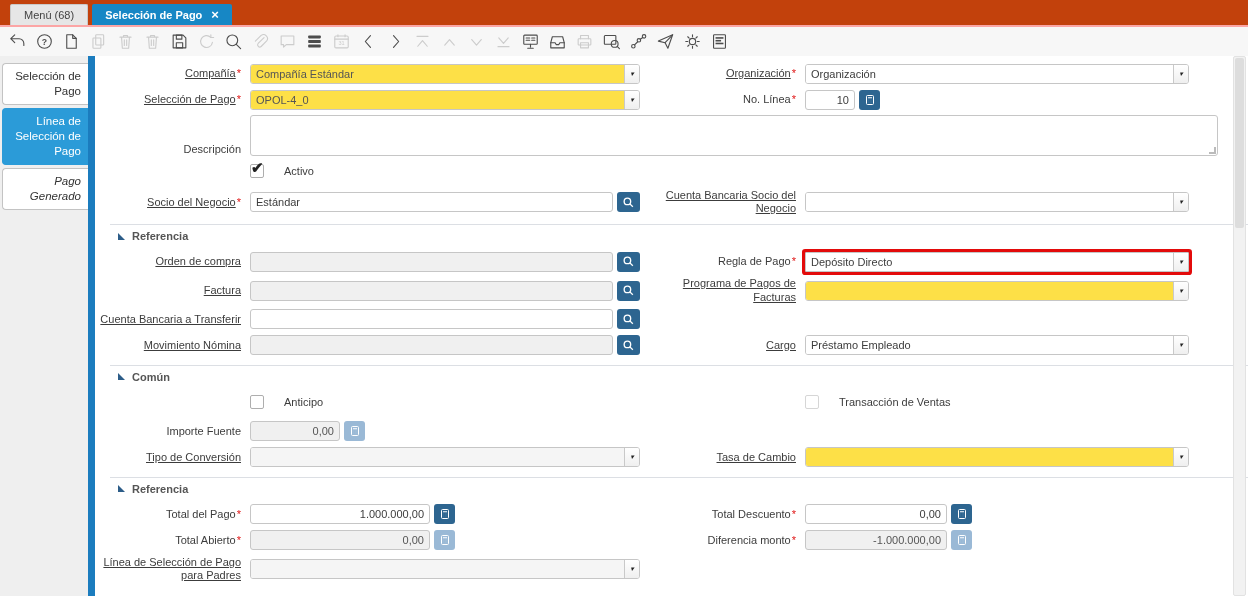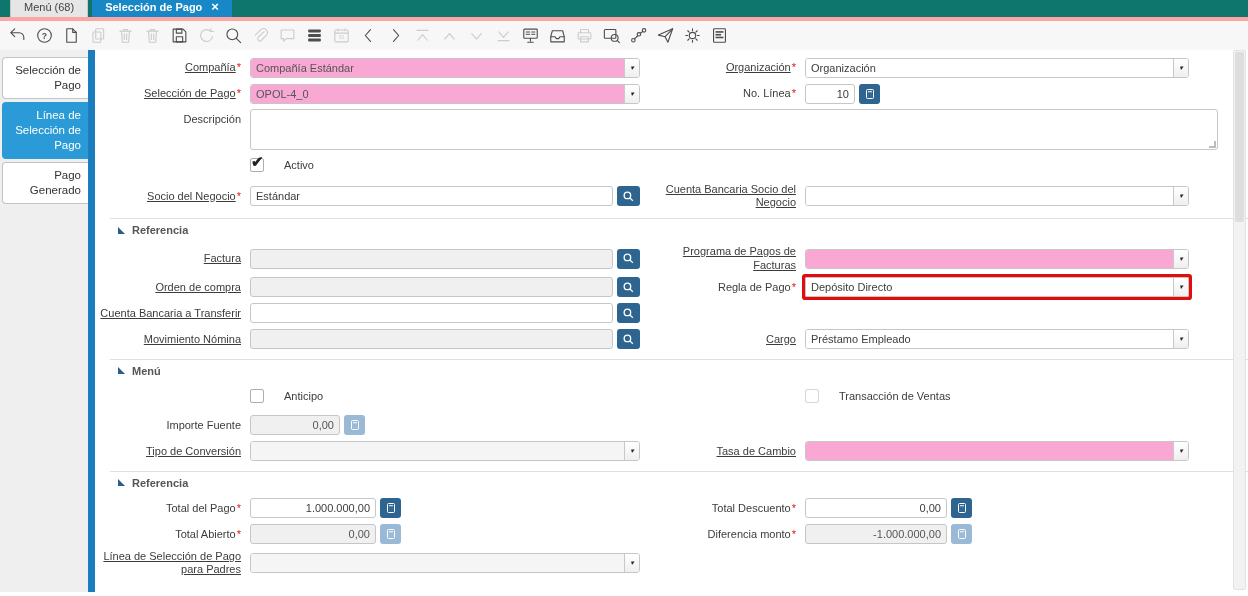--- a/index.html
+++ b/index.html
@@ -1,65 +1,65 @@
 <!DOCTYPE html>
 <html><head>
 <meta charset="utf-8">
 <style>
   *{box-sizing:border-box;margin:0;padding:0}
   html,body{width:1248px;height:596px;overflow:hidden}
   body{font-family:"Liberation Sans",sans-serif;background:#fff;color:#3c3c3c;font-size:11px;position:relative}
 
   
-  .tabbar{height:21px;background:#0f766e;display:flex;align-items:flex-end;border-bottom:4px solid #fca5a5}
+  .tabbar{height:27px;background:#c2410c;display:flex;align-items:flex-end;border-bottom:2px solid #fca5a5}
   .tab{height:21px;display:flex;align-items:center;padding:0 13px;font-size:11px;border-radius:2px 2px 0 0;white-space:nowrap}
   .tab.menu{background:#e6e6e6;border:1px solid #c9c9c9;border-bottom:none;color:#444;margin-left:10px}
   .tab.active{background:#1787c5;color:#fff;font-weight:bold;gap:9px;margin-left:4px}
   .tab .close{font-size:13px;font-weight:bold;line-height:1;cursor:pointer}
 
   
   .toolbar{height:29px;background:#f7f7f7;display:flex;align-items:center;padding-left:7px;gap:7px}
   .tbi{width:20px;height:20px;display:flex;align-items:center;justify-content:center}
   .tbi svg{width:19px;height:19px;fill:none;stroke:#4d4d4d;stroke-width:1.4;stroke-linecap:round;stroke-linejoin:round}
   .tbi svg .f{fill:#4d4d4d;stroke:none}
   .tbi.off svg{stroke:#cccccc}
   .tbi.off svg .f{fill:#cccccc}
 
   
   .main{display:flex;height:542px;position:relative;background:#fff}
   .sidebar{width:88px;background:#efefef;padding-top:5px;flex:none}
   .sbtab{background:#fff;border:1px solid #c3c3c3;border-right:none;border-radius:4px 0 0 4px;margin:2px 0 3px 2px;display:flex;align-items:center;justify-content:flex-end;text-align:right;padding:5px 7px;font-size:11.5px;color:#333;line-height:1.3;min-height:38px}
   .sbtab.active{background:#2b9bd8;border-color:#2b9bd8;color:#fff;min-height:54px}
-  .sbtab.italic{}
+  .sbtab.italic{font-style:italic}
   .strip{width:7px;background:#1b7cbe;flex:none}
   .content{flex:1;padding:7px 0 0 0;position:relative}
 
   
   .row{display:flex;align-items:center;margin-bottom:5px;min-height:21px}
   .lc{width:155px;flex:none;text-align:right;padding-right:9px;line-height:1.2}
   .lf{width:390px;flex:none;display:flex;align-items:center}
   .rc{width:165px;flex:none;text-align:right;padding-right:9px;line-height:1.2}
   .rf{width:384px;flex:none;display:flex;align-items:center}
   .flabel{color:#3c3c3c}
   .flabel.u{text-decoration:underline}
   .req{color:#e01515;margin-left:1px}
 
   
   .combo{display:flex;align-items:stretch;border:1px solid #c6c6c6;border-radius:3px;height:20px;background:#fff;flex:1;overflow:hidden}
   .combo .val{flex:1;display:flex;align-items:center;padding:0 5px;white-space:nowrap;overflow:hidden;background:#fff}
-  .combo.ro .val{background:#f9a8d4;color:#555}
+  .combo.ro .val{background:#fde047;color:#555}
   .combo.lt .val{background:#f5f5f5}
   .combo .arrow{width:15px;border-left:1px solid #c9c9c9;background:linear-gradient(#ffffff,#efefef);display:flex;align-items:center;justify-content:center;font-size:7px;color:#222;flex:none}
   .redhl{box-shadow:0 0 0 3px #e30b0b;border-radius:1px}
 
   .txt{border:1px solid #c6c6c6;border-radius:3px;height:20px;background:#fff;display:flex;align-items:center;padding:0 5px;white-space:nowrap;overflow:hidden}
   .txt.grow{flex:1}
   .txt.ro{background:#f0f0f0;color:#555}
   .txt.num{justify-content:flex-end}
-  .w70{width:50px}.w90{width:90px}.w150{width:126px}.w142{width:142px}
+  .w70{width:50px}.w90{width:90px}.w150{width:180px}.w142{width:142px}
 
   .sbtn,.cbtn{width:23px;height:20px;border:none;border-radius:3px;background:#2d6590;display:flex;align-items:center;justify-content:center;margin-left:4px;flex:none;cursor:pointer}
   .cbtn{width:21px}
   .cbtn.off{background:#9ab9d6}
   .sbtn svg,.cbtn svg{display:block}
 
   .tarea{flex:1;margin-right:30px;height:41px;border:1px solid #c6c6c6;border-radius:3px;background:#fff;position:relative}
   .rsz{position:absolute;right:1px;bottom:1px;width:7px;height:7px;border-right:2px solid #bbb;border-bottom:2px solid #bbb}
 
   .cb{width:14px;height:14px;border:1px solid #aeaeae;border-radius:2px;background:#fff;position:relative;flex:none}
@@ -309,21 +309,21 @@
           </div>
           <button class="cbtn">
             <svg width="12" height="12" viewBox="0 0 24 24">
               <rect x="5" y="3" width="14" height="18" rx="2" stroke="#fff" fill="none" stroke-width="2"></rect>
               <path d="M8 7.5h8M8.5 12h.2M12 12h.2M15.5 12h.2M8.5 16h.2M12 16h.2M15.5 16h.2" stroke="#fff" fill="none" stroke-width="2"></path>
             </svg>
           </button>
         </div>
     </div>
 
-    <div class="row" style="align-items:flex-start;margin-bottom:4px">
+    <div class="row" style="align-items:flex-end;margin-bottom:4px">
       <div class="lc" style="padding-top:4px"><span class="flabel"><span>Descripción</span></span></div>
       <div class="tarea"><span></span><span class="rsz"></span></div>
     </div>
 
     <div class="row" style="margin-bottom:8px">
       <div class="lc"></div>
       <div class="lf">
           <span class="cb">
             <span class="mark">✔</span>
           </span>
@@ -354,60 +354,60 @@
           </div>
         </div>
     </div>
 
     <div class="section">
         <span class="tri"></span>
         <span class="stitle">Referencia</span>
       </div>
 
     <div class="row">
-      <div class="lc"><span class="flabel u"><span>Factura</span></span></div>
+      <div class="lc"><span class="flabel u"><span>Orden de compra</span></span></div>
       <div class="lf">
           <div class="txt grow ro">
             <span></span>
           </div>
           <button class="sbtn">
             <svg width="13" height="13" viewBox="0 0 24 24">
               <circle cx="10" cy="10" r="6" stroke="#fff" fill="none" stroke-width="2.5"></circle>
               <path d="M14.5 14.5 20 20" stroke="#fff" stroke-width="2.5"></path>
             </svg>
           </button>
         </div>
-      <div class="rc"><span class="flabel u"><span>Programa de Pagos de Facturas</span></span></div>
-      <div class="rf">
-          <div class="combo ro">
-            <span class="val"></span>
-            <span class="arrow">
-              <i>▾</i>
-            </span>
-          </div>
-        </div>
-    </div>
-
-    <div class="row">
-      <div class="lc"><span class="flabel u"><span>Orden de compra</span></span></div>
+      <div class="rc"><span class="flabel"><span>Regla de Pago</span></span><span class="req">*</span></div>
+      <div class="rf">
+          <div class="combo redhl">
+            <span class="val">Depósito Directo</span>
+            <span class="arrow">
+              <i>▾</i>
+            </span>
+          </div>
+        </div>
+    </div>
+
+    <div class="row">
+      <div class="lc"><span class="flabel u"><span>Factura</span></span></div>
       <div class="lf">
           <div class="txt grow ro">
             <span></span>
           </div>
           <button class="sbtn">
             <svg width="13" height="13" viewBox="0 0 24 24">
               <circle cx="10" cy="10" r="6" stroke="#fff" fill="none" stroke-width="2.5"></circle>
               <path d="M14.5 14.5 20 20" stroke="#fff" stroke-width="2.5"></path>
             </svg>
           </button>
         </div>
-      <div class="rc"><span class="flabel"><span>Regla de Pago</span></span><span class="req">*</span></div>
-      <div class="rf">
-          <div class="combo redhl">
-            <span class="val">Depósito Directo</span>
+      <div class="rc"><span class="flabel u"><span>Programa de Pagos de Facturas</span></span></div>
+      <div class="rf">
+          <div class="combo ro">
+            <span class="val"></span>
             <span class="arrow">
               <i>▾</i>
             </span>
           </div>
         </div>
     </div>
 
     <div class="row">
       <div class="lc"><span class="flabel u"><span>Cuenta Bancaria a Transferir</span></span></div>
       <div class="lf">
@@ -442,21 +442,21 @@
             <span class="val">Préstamo Empleado</span>
             <span class="arrow">
               <i>▾</i>
             </span>
           </div>
         </div>
     </div>
 
     <div class="section">
         <span class="tri"></span>
-        <span class="stitle">Menú</span>
+        <span class="stitle">Común</span>
       </div>
 
     <div class="row" style="margin-bottom:8px">
       <div class="lc"></div>
       <div class="lf">
           <span class="cb"></span>
           <span class="cblabel">Anticipo</span>
         </div>
       <div class="rc"></div>
       <div class="rf">

